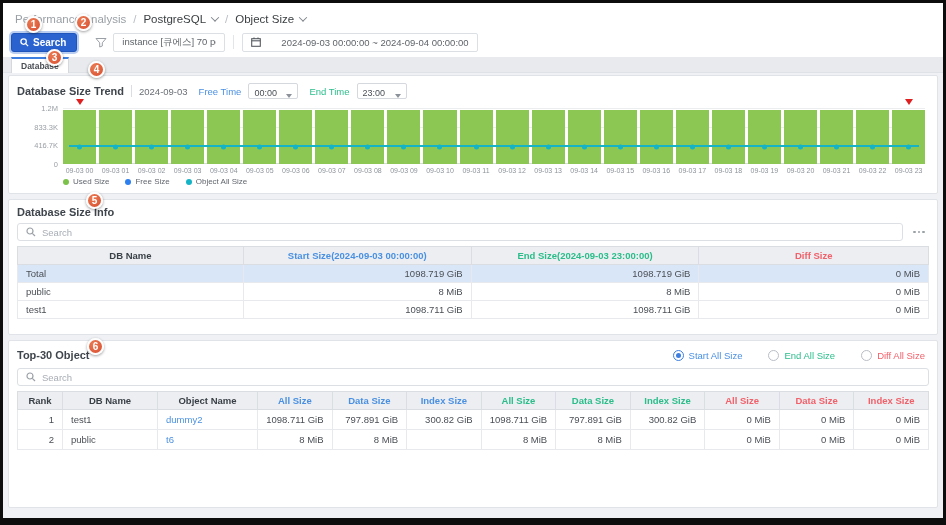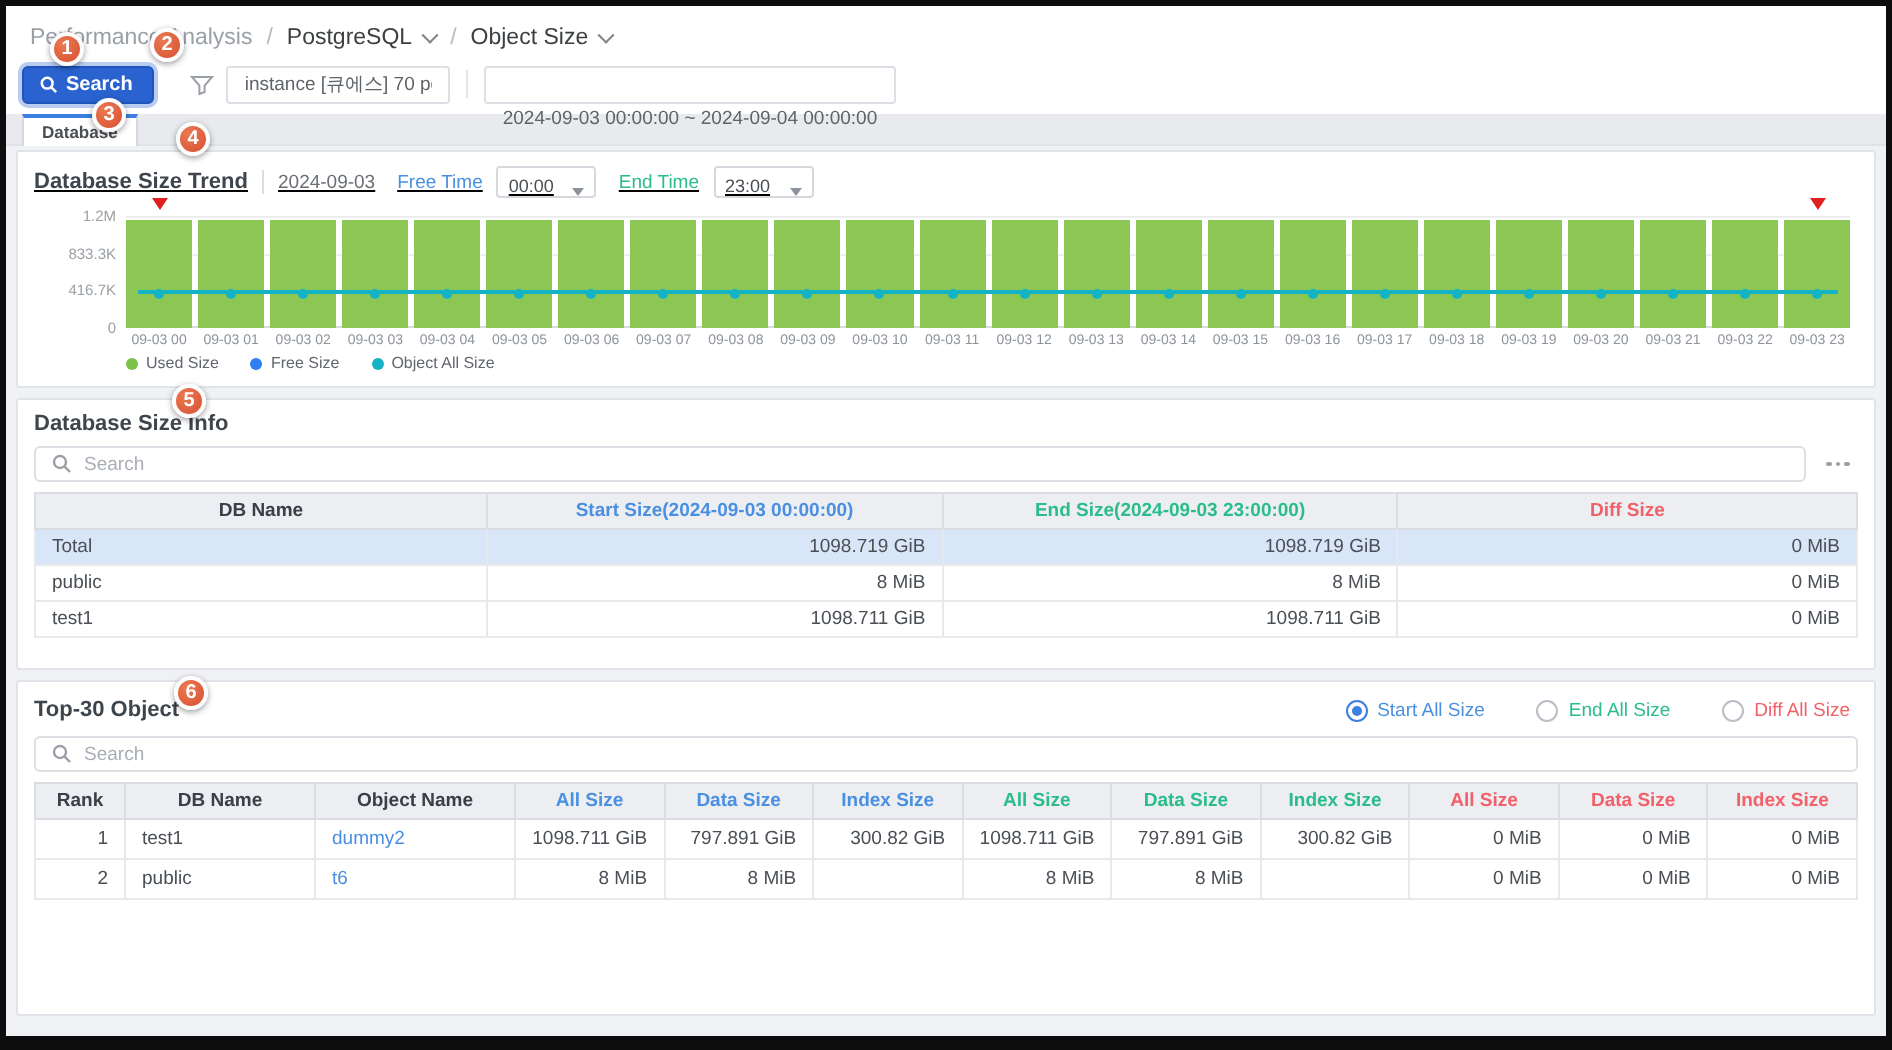--- a/index.html
+++ b/index.html
@@ -13,33 +13,33 @@
   .topbar .sep { margin:0 7px; color:#b8bcc2; }
   .chev { display:inline-block; width:6px; height:6px; border-right:1.5px solid #7f858c; border-bottom:1.5px solid #7f858c; transform:rotate(45deg) translate(-1px,-1px); margin-left:6px; vertical-align:2px; }
 
   
   .toolbar { margin:5px 12px 0 8px; height:20px; display:flex; align-items:center; }
   .btn-search { height:19px; padding:0 10px 0 8px; background:#2a63cf; border:1px solid #1f55bb; box-shadow:0 0 0 2px #b9cdf0; border-radius:3px; color:#fff; font-size:10px; font-weight:bold; display:flex; align-items:center; gap:4px; cursor:pointer; }
   .filter-wrap { margin-left:18px; display:flex; align-items:center; }
   .box { height:19px; background:#fff; border:1px solid #dcdfe4; border-radius:2px; display:flex; align-items:center; padding:0 8px; font-size:9.5px; color:#5f6469; }
   .instance-box { margin-left:6px; width:112px; }
   .vdiv { width:1px; height:14px; background:#e3e5e9; margin:0 8px; }
-  .date-box { gap:20px;flex-direction:column; }
+  .date-box { gap:20px; }
 
   
   .tabstrip { margin-top:5px; height:16px; background:#e8eaed; border-bottom:1px solid #dfe2e6; display:flex; padding-left:8px; }
   .tab { height:16px; padding:0 9px; background:#fff; border:1px solid #d5d8dc; border-top:2px solid #3d7fe0; border-bottom:none; font-size:8.5px; font-weight:bold; color:#4a4f55; display:flex; align-items:center; cursor:pointer; }
 
   
   .content { background:#eff1f4; padding:2px 5px 0 5px; height:453px; }
   .card { background:#fff; border:1px solid #e0e3e7; border-radius:2px; }
 
   
   .card-trend { height:119px; padding:4px 8px; margin-bottom:5px; }
-  .trend-head { height:22px; display:flex; align-items:center; gap:7px;text-decoration:underline; }
+  .trend-head { height:22px; display:flex; align-items:center; gap:7px; }
   .trend-title { font-size:11px; font-weight:bold; color:#3f454c; }
   .hdiv { width:1px; height:12px; background:#dadde2; }
   .trend-date { font-size:9.5px; color:#6a6f76; }
   .time-label-start { font-size:9.5px; color:#4a90e2; margin-left:4px; }
   .time-label-end { font-size:9.5px; color:#2abd8a; margin-left:4px; }
   .select { width:50px; height:16px; border:1px solid #d5d8dd; border-radius:2px; font-size:9px; color:#4a4f55; display:flex; align-items:flex-end; justify-content:space-between; padding:0 5px; cursor:pointer; }
   .caret { width:0; height:0; border-left:3.5px solid transparent; border-right:3.5px solid transparent; border-top:4px solid #8c9299; }
 
   .chart { position:relative; margin-top:6px; height:56px; margin-left:46px; margin-right:4px; }
   .grid { position:absolute; left:0; right:0; height:1px; background:#ebedef; }

